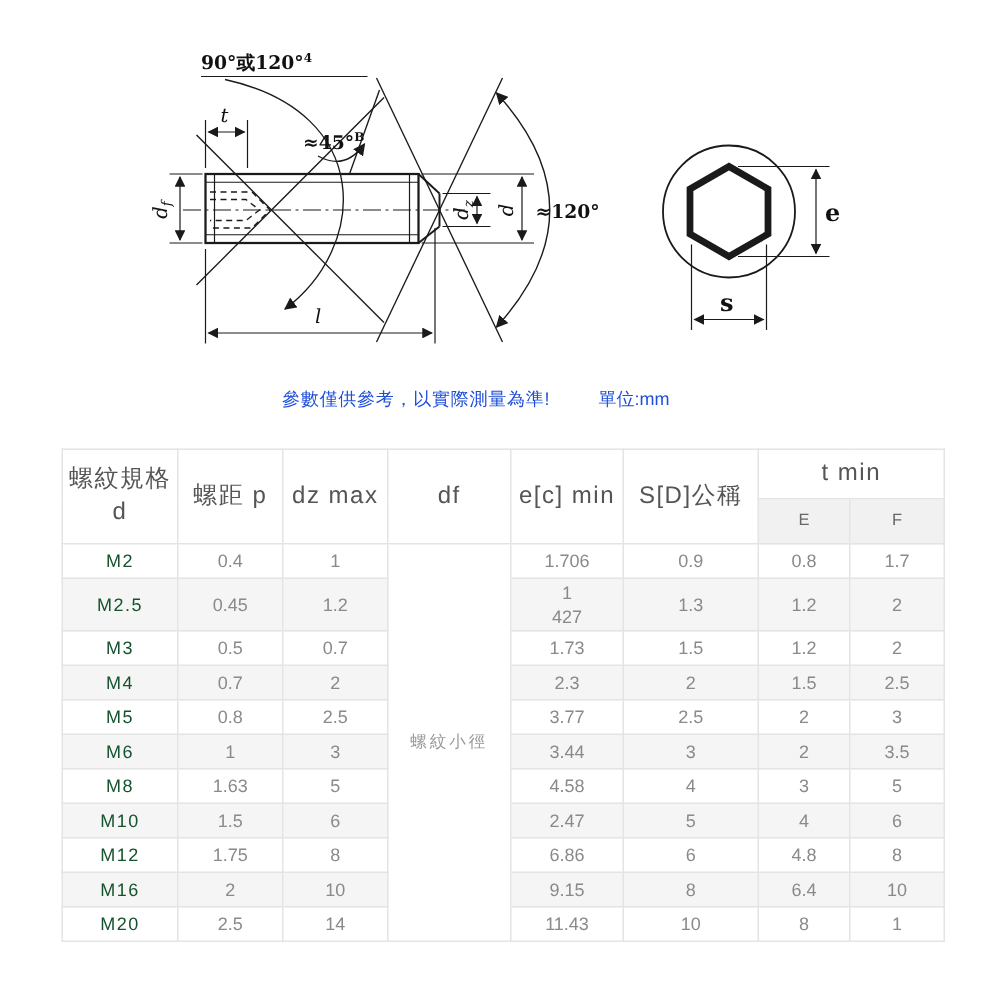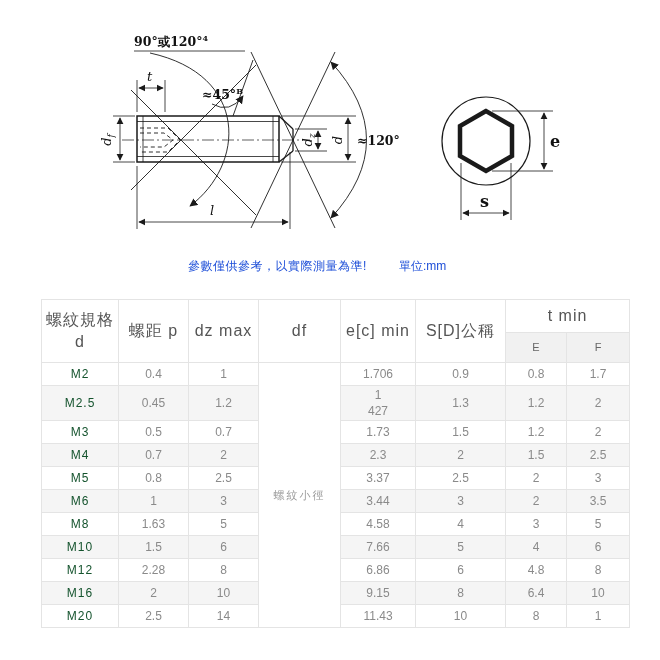--- a/index.html
+++ b/index.html
@@ -220,21 +220,21 @@
           <td>2</td>
           <td>2.3</td>
           <td>2</td>
           <td>1.5</td>
           <td>2.5</td>
         </tr>
         <tr>
           <td>M5</td>
           <td>0.8</td>
           <td>2.5</td>
-          <td>3.37</td>
+          <td>3.77</td>
           <td>2.5</td>
           <td>2</td>
           <td>3</td>
         </tr>
         <tr>
           <td>M6</td>
           <td>1</td>
           <td>3</td>
           <td>3.44</td>
           <td>3</td>
@@ -247,28 +247,28 @@
           <td>5</td>
           <td>4.58</td>
           <td>4</td>
           <td>3</td>
           <td>5</td>
         </tr>
         <tr>
           <td>M10</td>
           <td>1.5</td>
           <td>6</td>
-          <td>7.66</td>
+          <td>2.47</td>
           <td>5</td>
           <td>4</td>
           <td>6</td>
         </tr>
         <tr>
           <td>M12</td>
-          <td>2.28</td>
+          <td>1.75</td>
           <td>8</td>
           <td>6.86</td>
           <td>6</td>
           <td>4.8</td>
           <td>8</td>
         </tr>
         <tr>
           <td>M16</td>
           <td>2</td>
           <td>10</td>

